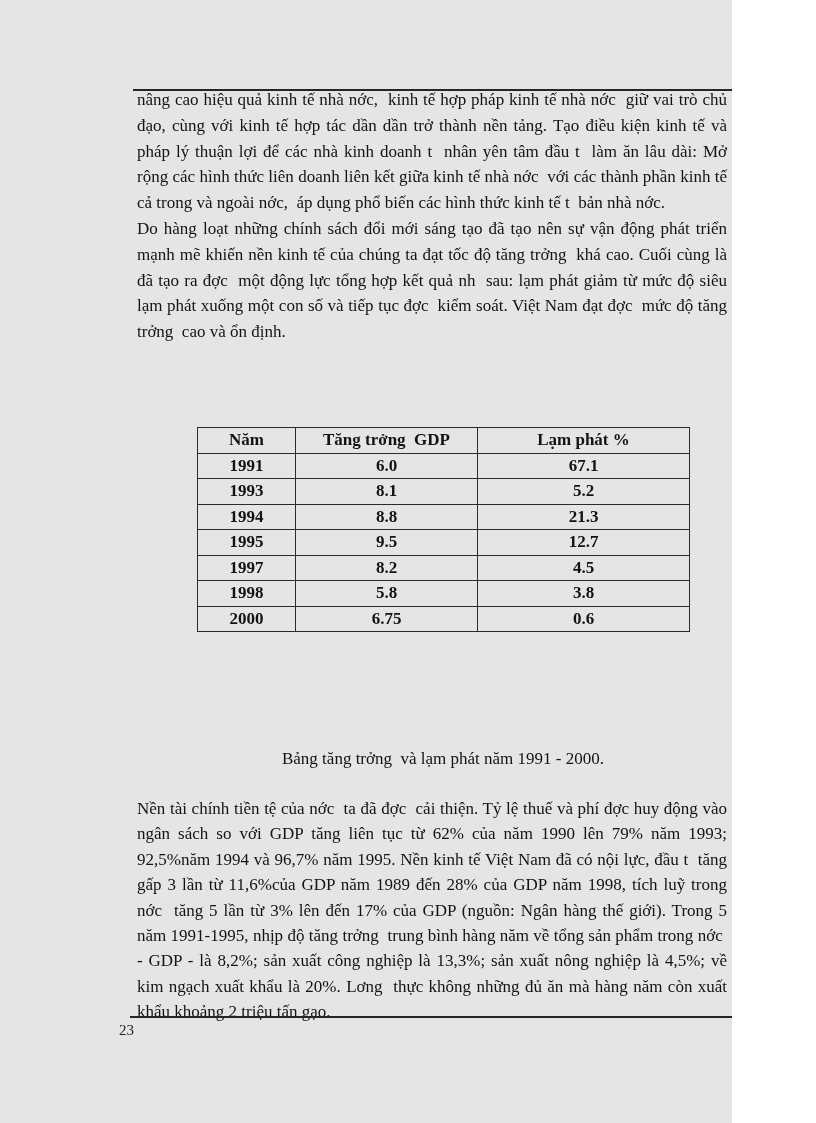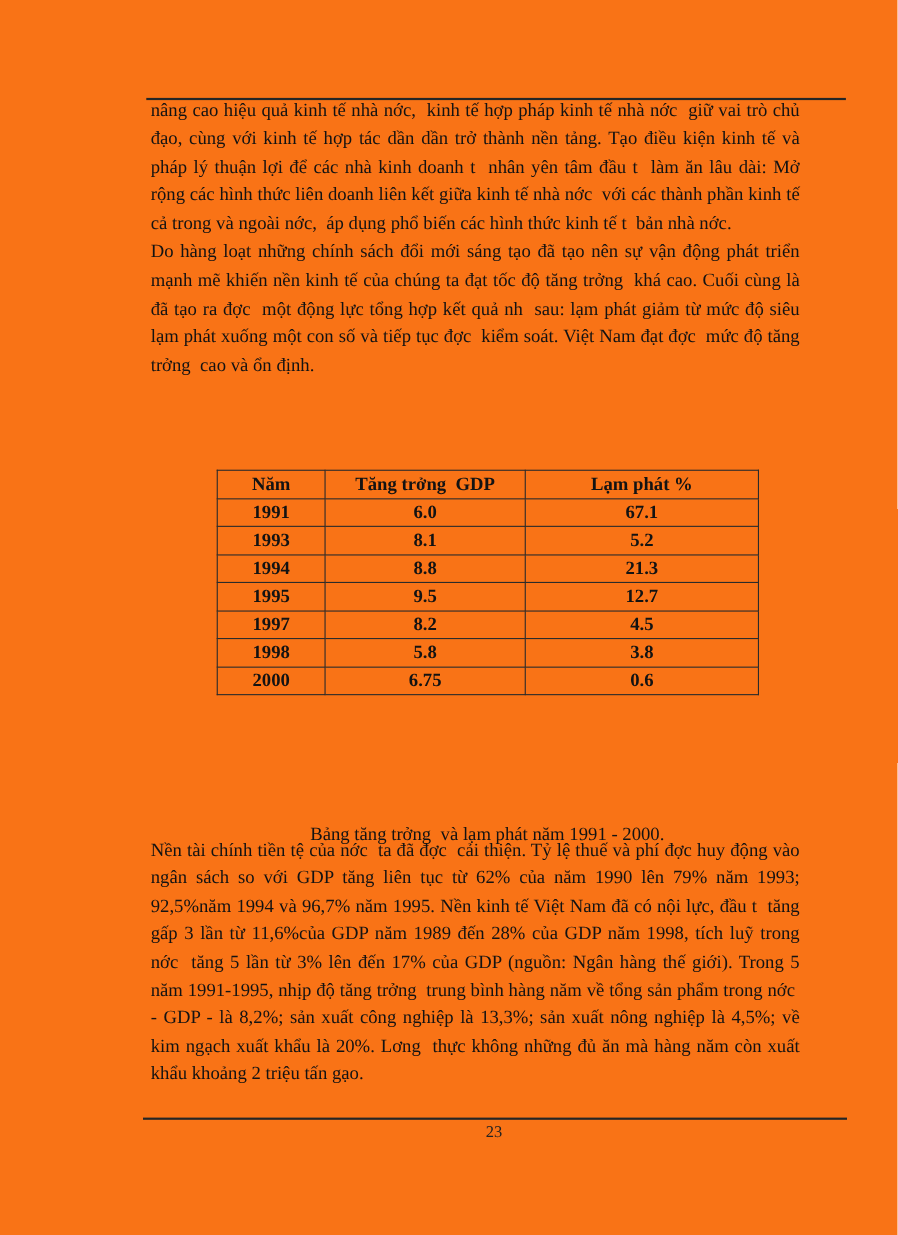--- a/index.html
+++ b/index.html
@@ -2,23 +2,23 @@
 <html><head>
 <meta charset="utf-8">
 <style>
   html, body {
     margin: 0;
     padding: 0;
     background: #ffffff;
   }
   .page {
     position: relative;
-    width: 816px;
+    width: 732px;
     height: 1123px;
-    background: #f97316;
+    background: #e5e5e5;
     color: #111111;
     font-family: "Liberation Serif", "DejaVu Serif", serif;
     overflow: hidden;
   }
   .rule {
     position: absolute;
     height: 2px;
     background: #262626;
   }
   .top-rule    { left: 133px; top: 89px;  width: 636px; }
@@ -28,21 +28,21 @@
     position: absolute;
     left: 137px;
     width: 590px;
     font-size: 17px;
     line-height: 25.8px;
     text-align: justify;
     color: #131313;
   }
   .text-block p { margin: 0; }
   #block-top { top: 87px; }
-  #block-bottom { top: 760px; line-height: 25.4px; }
+  #block-bottom { top: 796px; line-height: 25.4px; }
 
   .data-table {
     position: absolute;
     left: 197px;
     top: 427px;
     width: 492px;
     border-collapse: collapse;
     table-layout: fixed;
     font-size: 17px;
     color: #131313;
@@ -66,24 +66,24 @@
     top: 717px;
     width: 492px;
     text-align: center;
     font-size: 17px;
     color: #131313;
     margin-top: 32px;
   }
 
   .page-number {
     position: absolute;
-    left: 154px;
+    left: 119px;
     top: 1022px;
     width: 590px;
-    text-align: center;
+    text-align: left;
     font-size: 15px;
     color: #222222;
   }
 </style>
 </head>
 <body>
 
 <div class="page">
 
   <div class="rule top-rule"></div>

